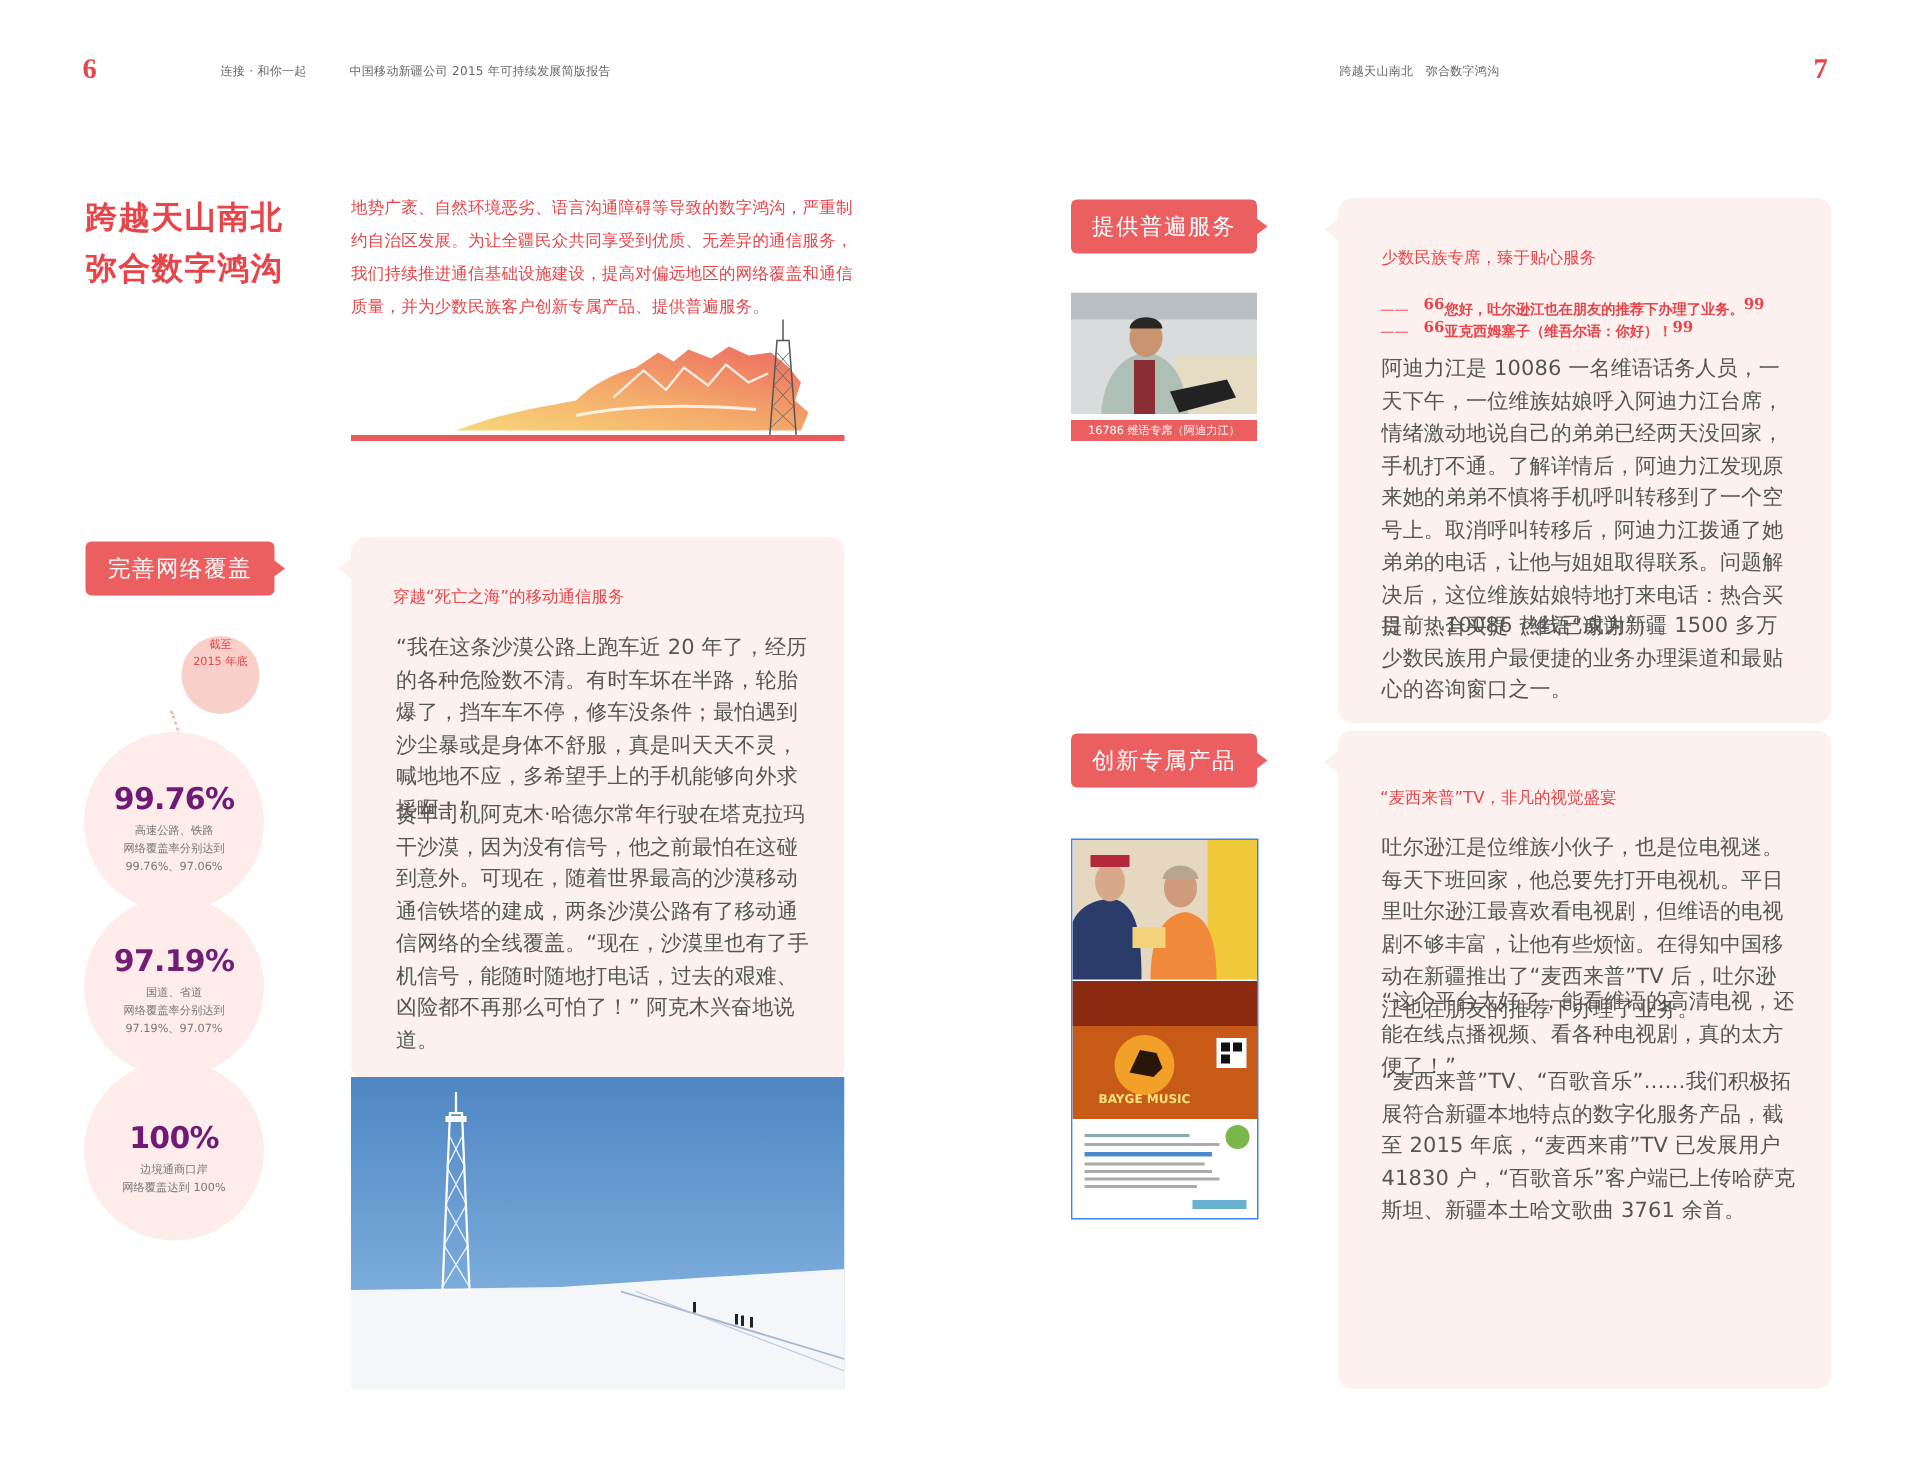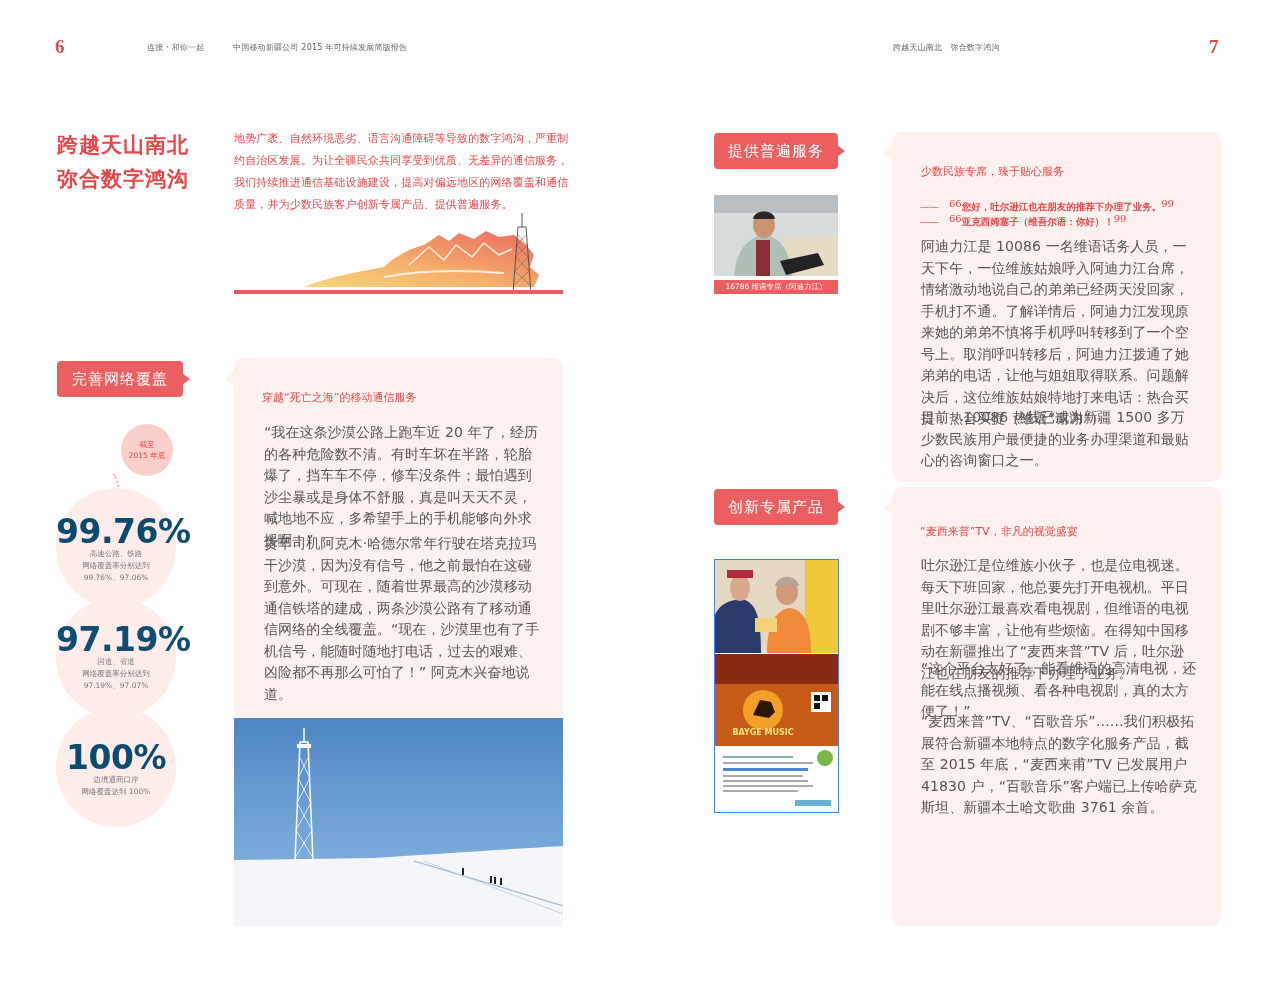--- a/index.html
+++ b/index.html
@@ -22,28 +22,28 @@
   .tag::after { content: ""; position: absolute; right: -7px; top: 12px; border-left: 8px solid #ec5f61; border-top: 6px solid transparent; border-bottom: 6px solid transparent; }
 
   
   .panel { background: #fdf1ef; border-radius: 10px; }
   .panel-notch::before { content: ""; position: absolute; left: -9px; top: 14px; border-right: 9px solid #fdf1ef; border-top: 7px solid transparent; border-bottom: 7px solid transparent; }
   .panel-title { color: #e8454a; font-size: 11px; }
   .panel-p { color: #555; font-size: 14px; line-height: 21.5px; letter-spacing: 0.1px; }
 
   
   .circle { border-radius: 50%; background: #fdecea; text-align: center; }
-  .circle .big { color: #0c4a6e; font-weight: bold; font-size: 33px; letter-spacing: -0.5px; line-height: 32px; }
+  .circle .big { color: #701a75; font-weight: bold; font-size: 20px; letter-spacing: -0.5px; line-height: 32px; }
   .circle .small { color: #777; font-size: 7.5px; line-height: 12px; }
-  .badge { border-radius: 50%; background: #f9cfc9; color: #e8454a; font-size: 7.5px; line-height: 11px; text-align: center; display: flex; flex-direction: column; justify-content: center; }
+  .badge { border-radius: 50%; background: #f9cfc9; color: #e8454a; font-size: 7.5px; line-height: 11px; text-align: center; display: flex; flex-direction: column; justify-content: flex-start; }
 
   
   .quote { color: #e8454a; font-family: "DejaVu Serif", "Liberation Serif", serif; font-weight: bold; font-size: 9.5px; white-space: nowrap; }
   .quote .dash { font-weight: normal; margin-right: 10px; }
-  .quote .qm { font-size: 10px; vertical-align: 3px; font-weight: normal; text-align: right; }
+  .quote .qm { font-size: 10px; vertical-align: 3px; font-weight: bold; text-align: right; }
 
   
   .photo-caption { background: #ec5f61; color: #fff; font-size: 7.5px; text-align: center; height: 14px; line-height: 14px; }
 </style>
 </head>
 <body>
 
 <div class="abs page-num" style="left:55px; top:36px;">6</div>
 <div class="abs hdr-text" style="left:147px; top:42px;">连接 · 和你一起</div>
 <div class="abs hdr-text" style="left:233px; top:42px;">中国移动新疆公司 2015 年可持续发展简版报告</div>

